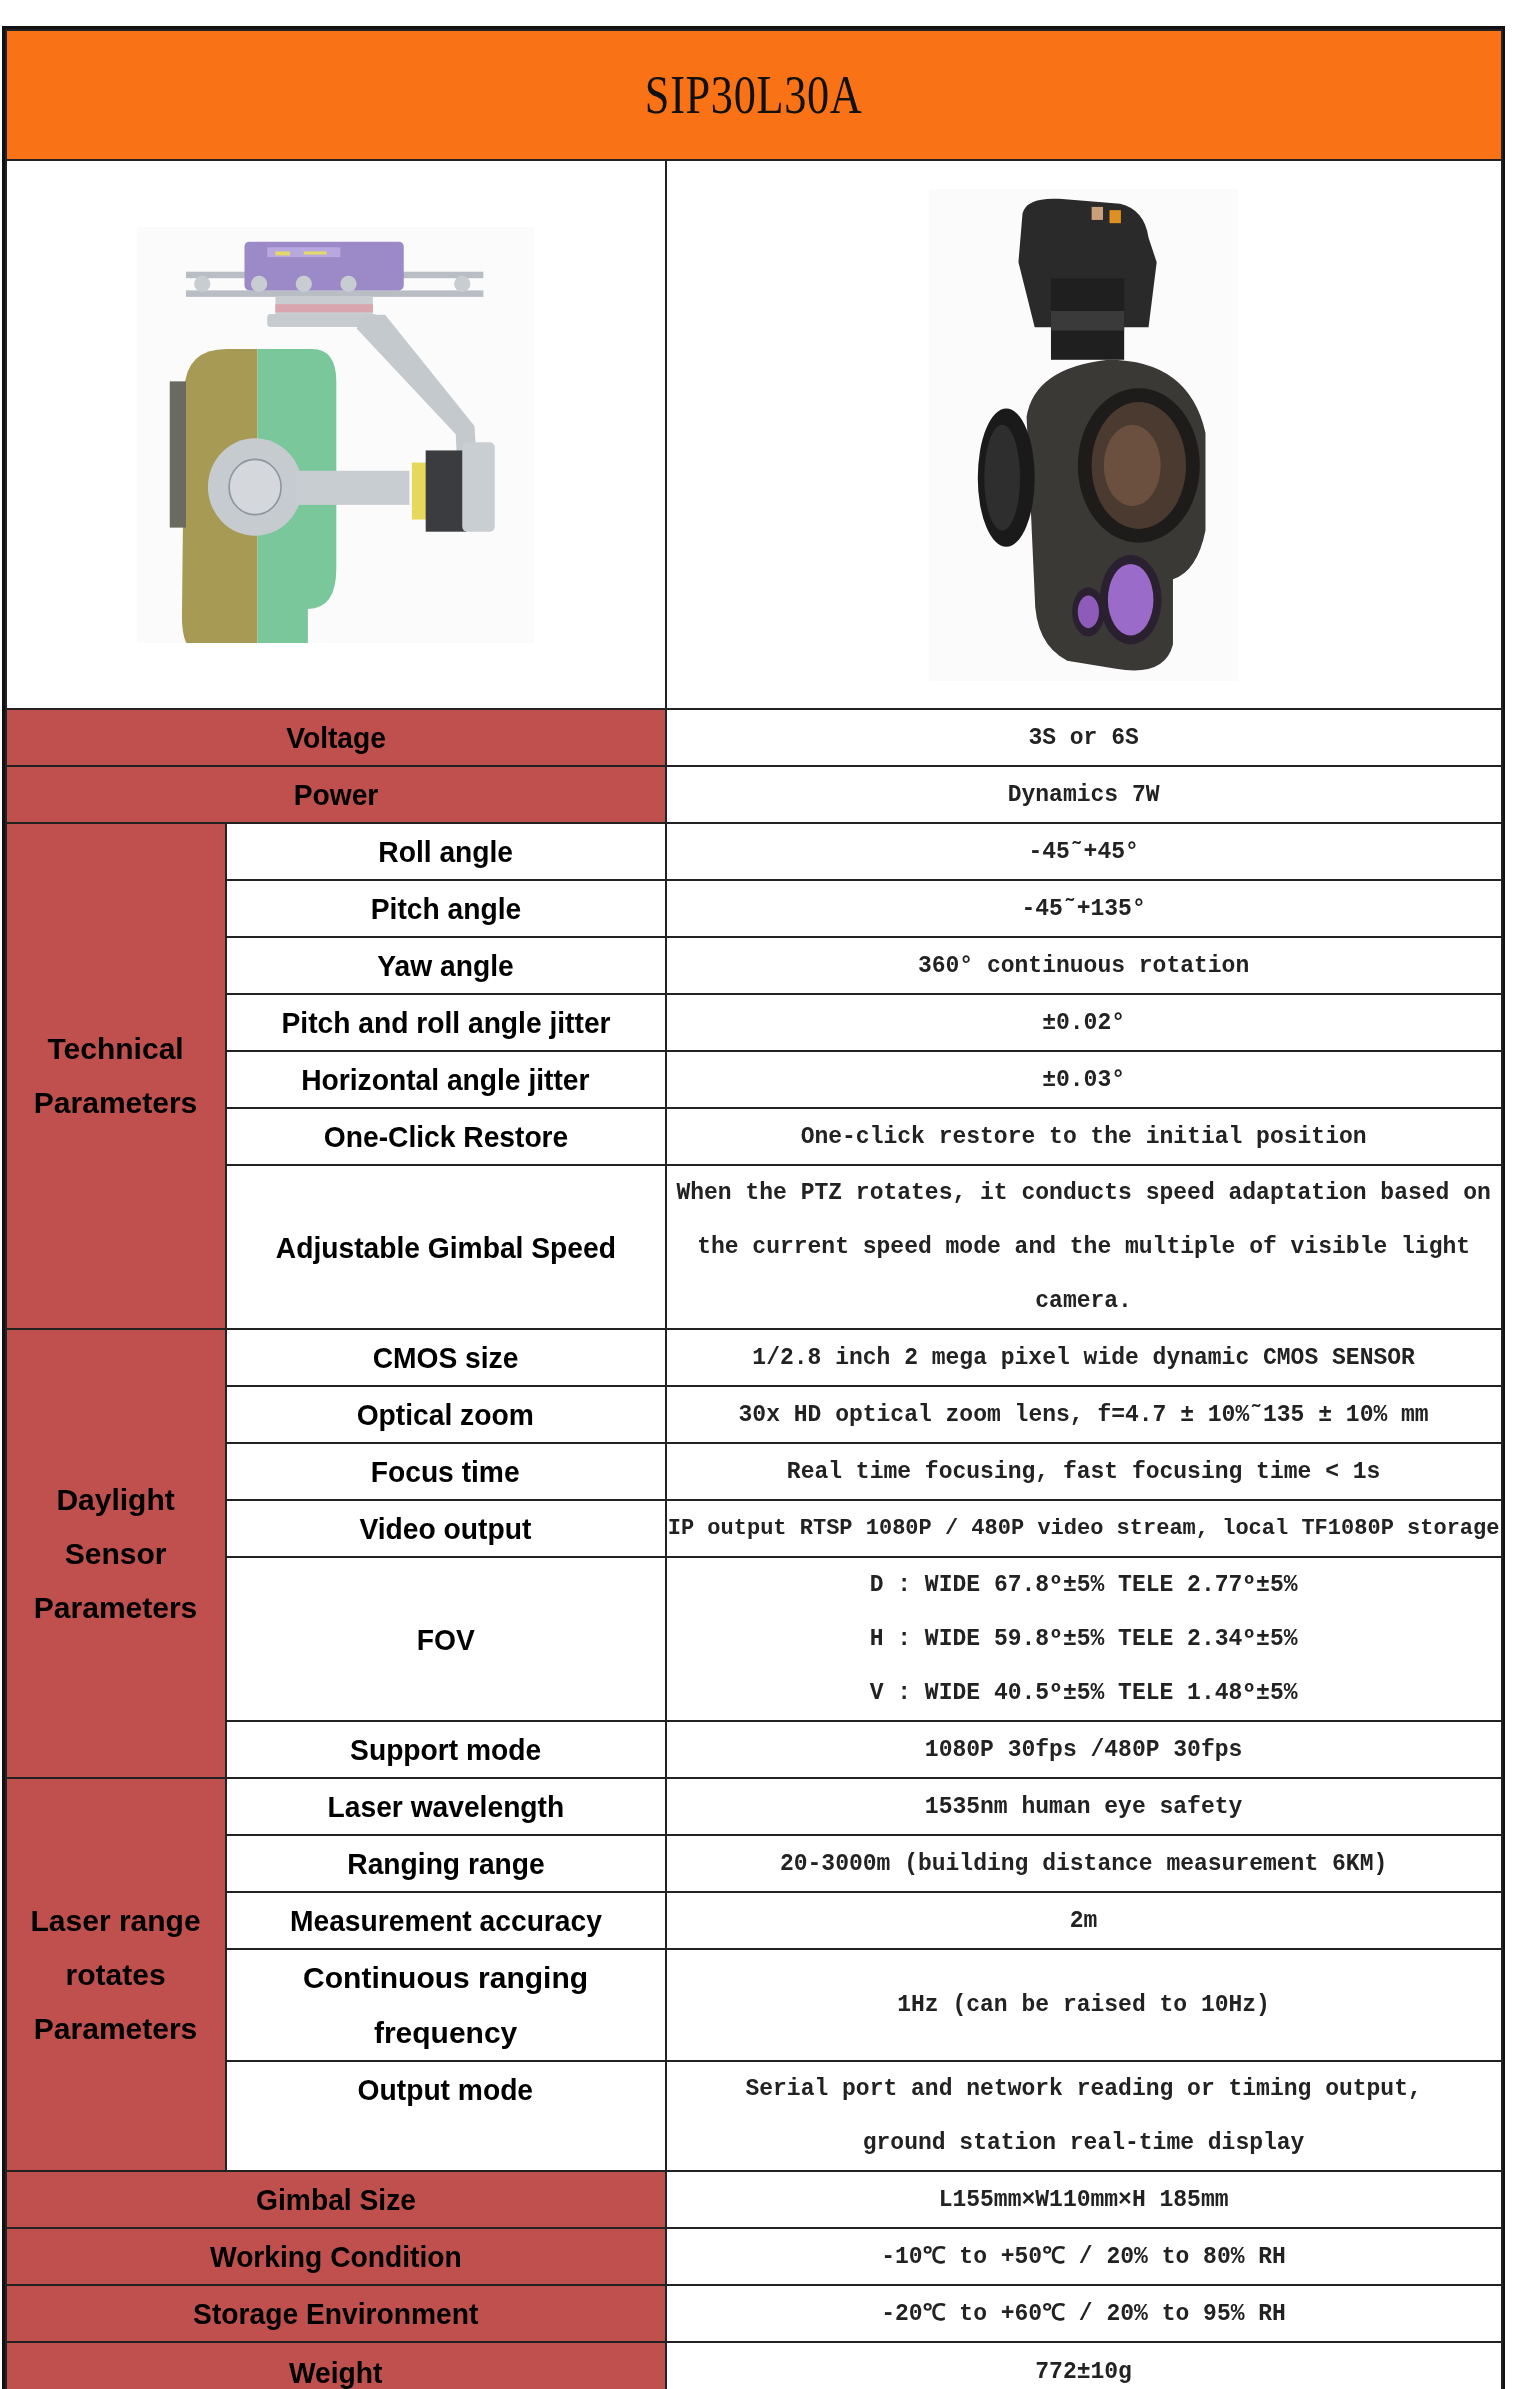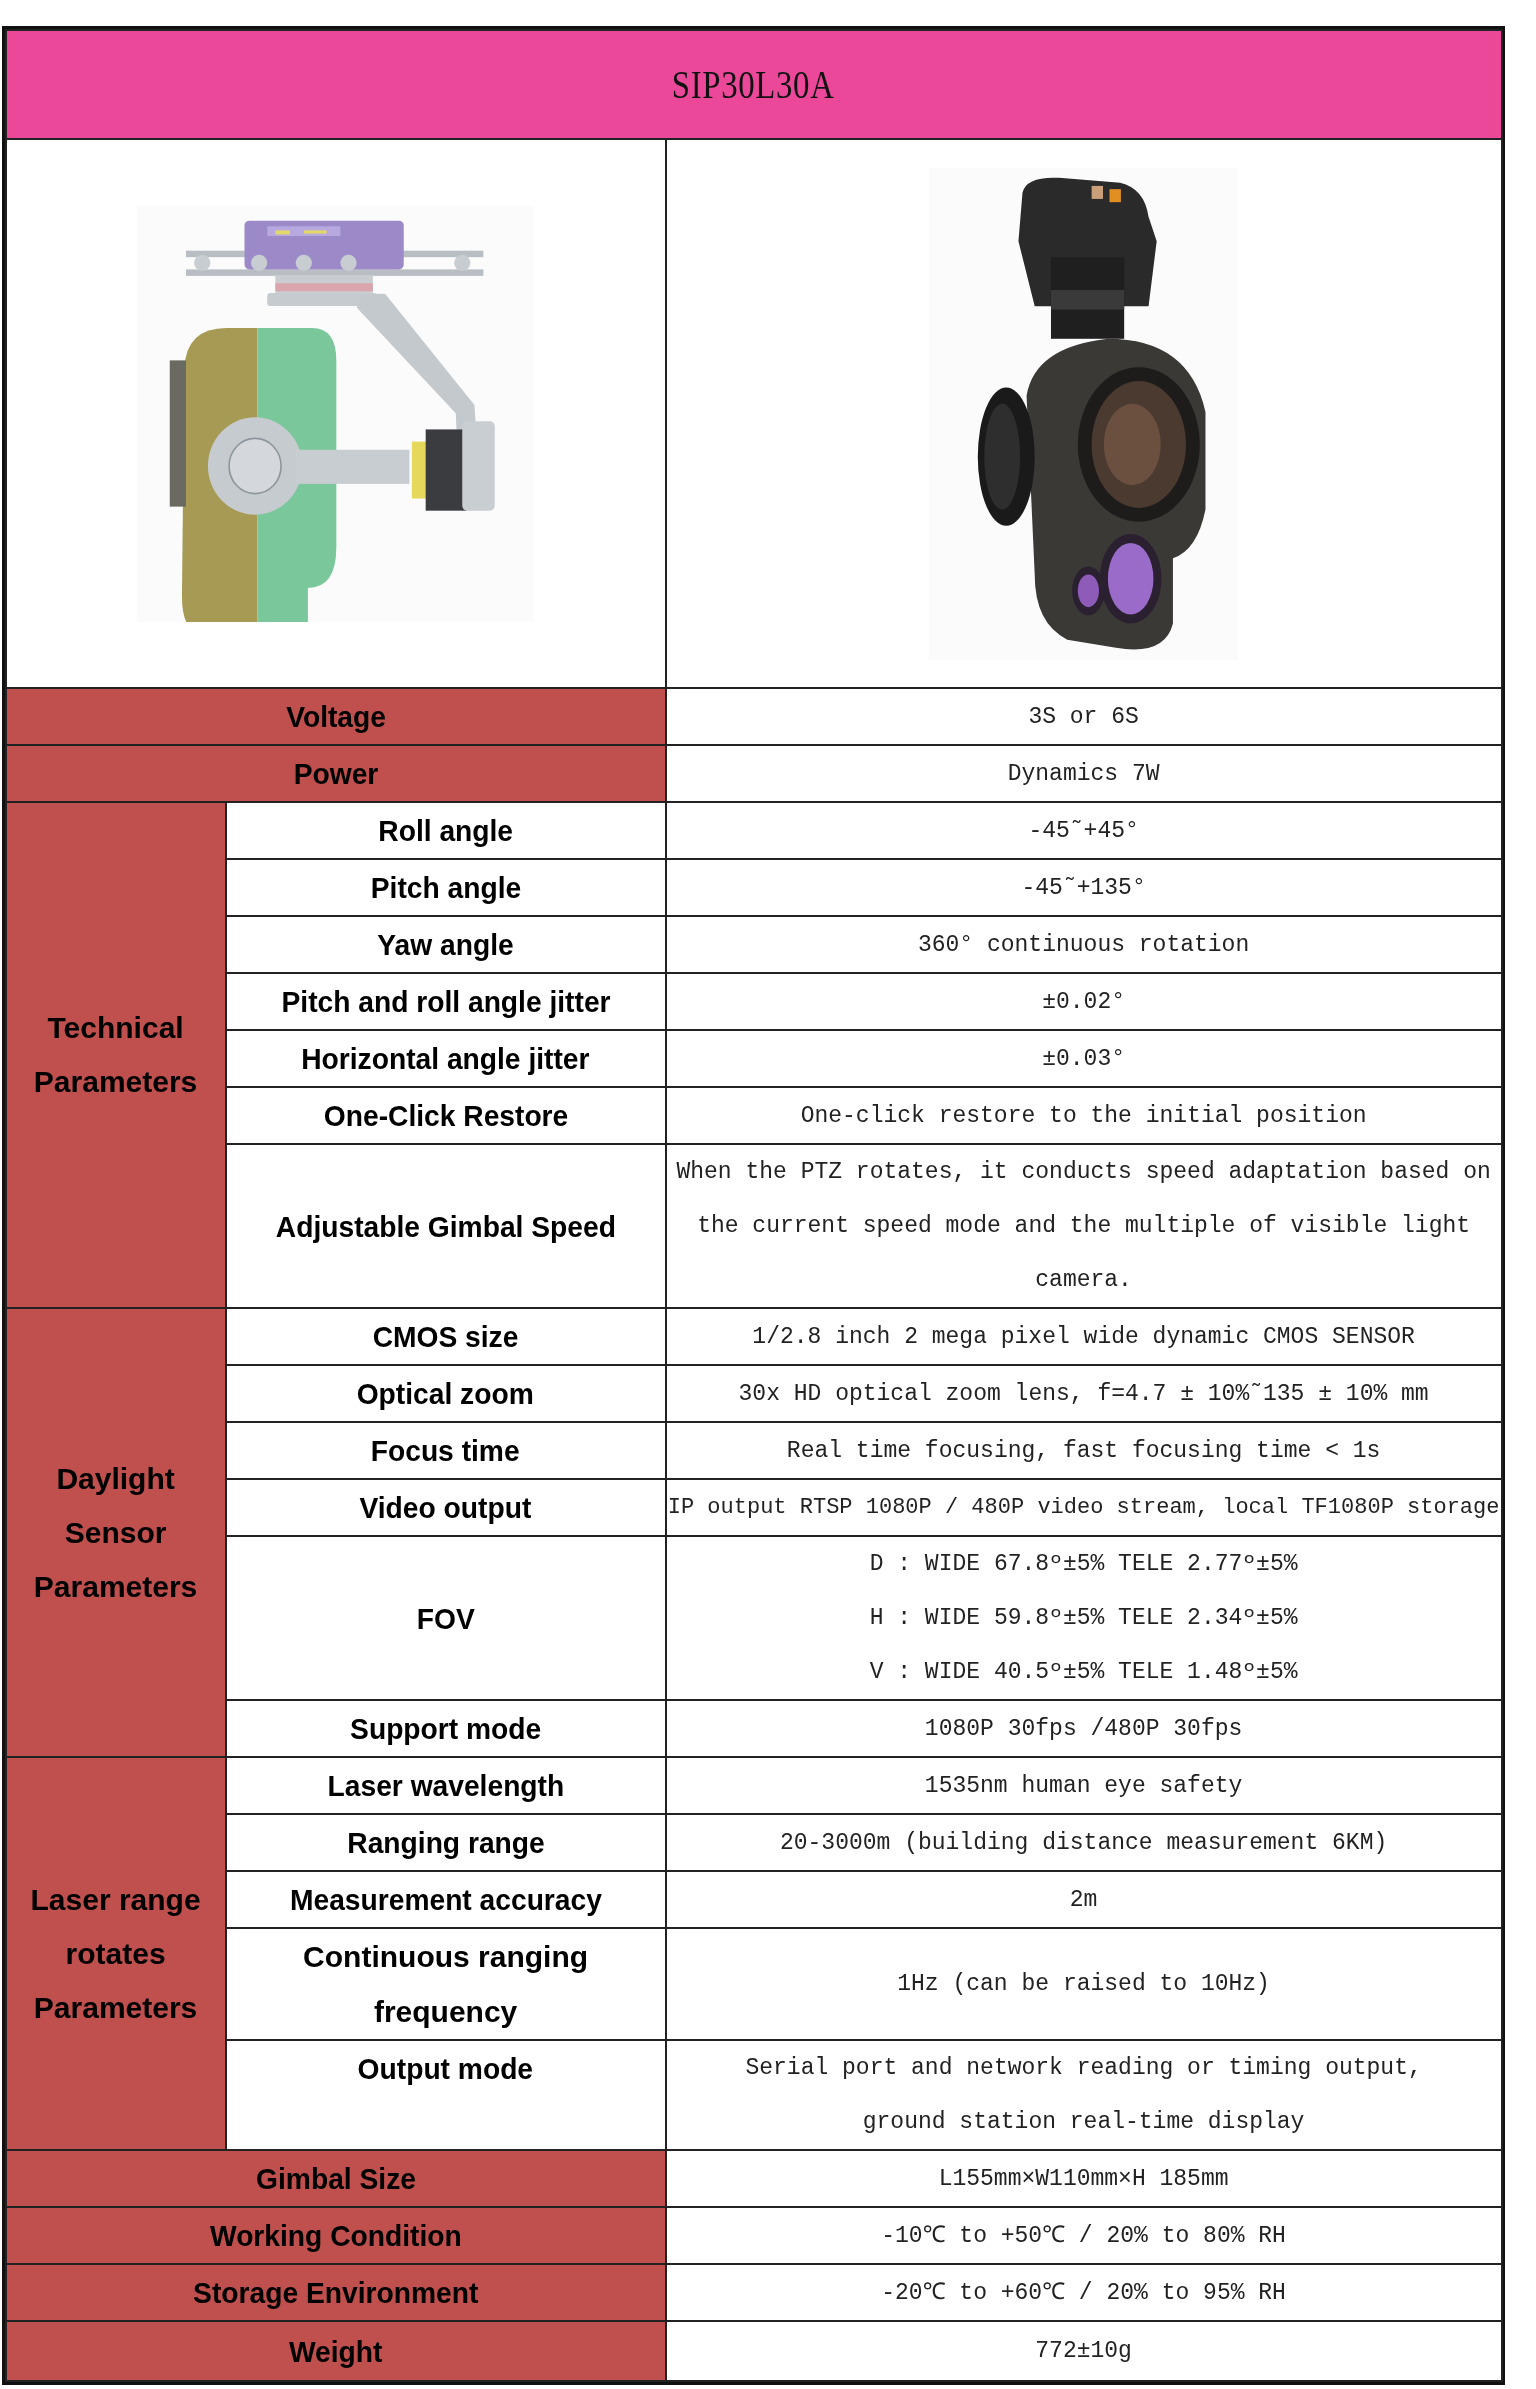--- a/index.html
+++ b/index.html
@@ -7,29 +7,29 @@
   .sheet {
     position: absolute; left: 1.6px; top: 26px; width: 1503px;
     border: 3.3px solid #111; box-sizing: border-box;
   }
   table.spec { border-collapse: collapse; width: 100%; table-layout: fixed; }
   table.spec td {
     border: 2.4px solid #222; padding: 0; text-align: center; vertical-align: middle;
     box-sizing: border-box;
   }
   .title-cell {
-    background: #ec4899; height: 109px;
+    background: #f97316; height: 130px;
     font-family: "Liberation Serif", "DejaVu Serif", serif;
-    font-size: 40px; letter-spacing: 0.8px; color: #111;
+    font-size: 54px; letter-spacing: 0.8px; color: #111;
     transform-origin: center;
   }
   .title-cell span { display: inline-block; transform: scaleX(0.82); }
   .img-cell { height: 549px; background: #fff; }
   .red { background: #c0504d; }
-  .white { background: #fff; }
+  .white { background: #fff; font-weight: bold; }
   .label {
     font-family: "Liberation Sans", "DejaVu Sans", sans-serif;
     font-weight: bold; font-size: 30px; color: #000; line-height: 55px;
   }
   .label span { display: inline-block; transform: scaleX(0.94); }
   .cat {
     font-family: "Liberation Sans", "DejaVu Sans", sans-serif;
     font-weight: bold; font-size: 30px; color: #000; line-height: 54px; margin-top: 20px;
   }
   .val {

